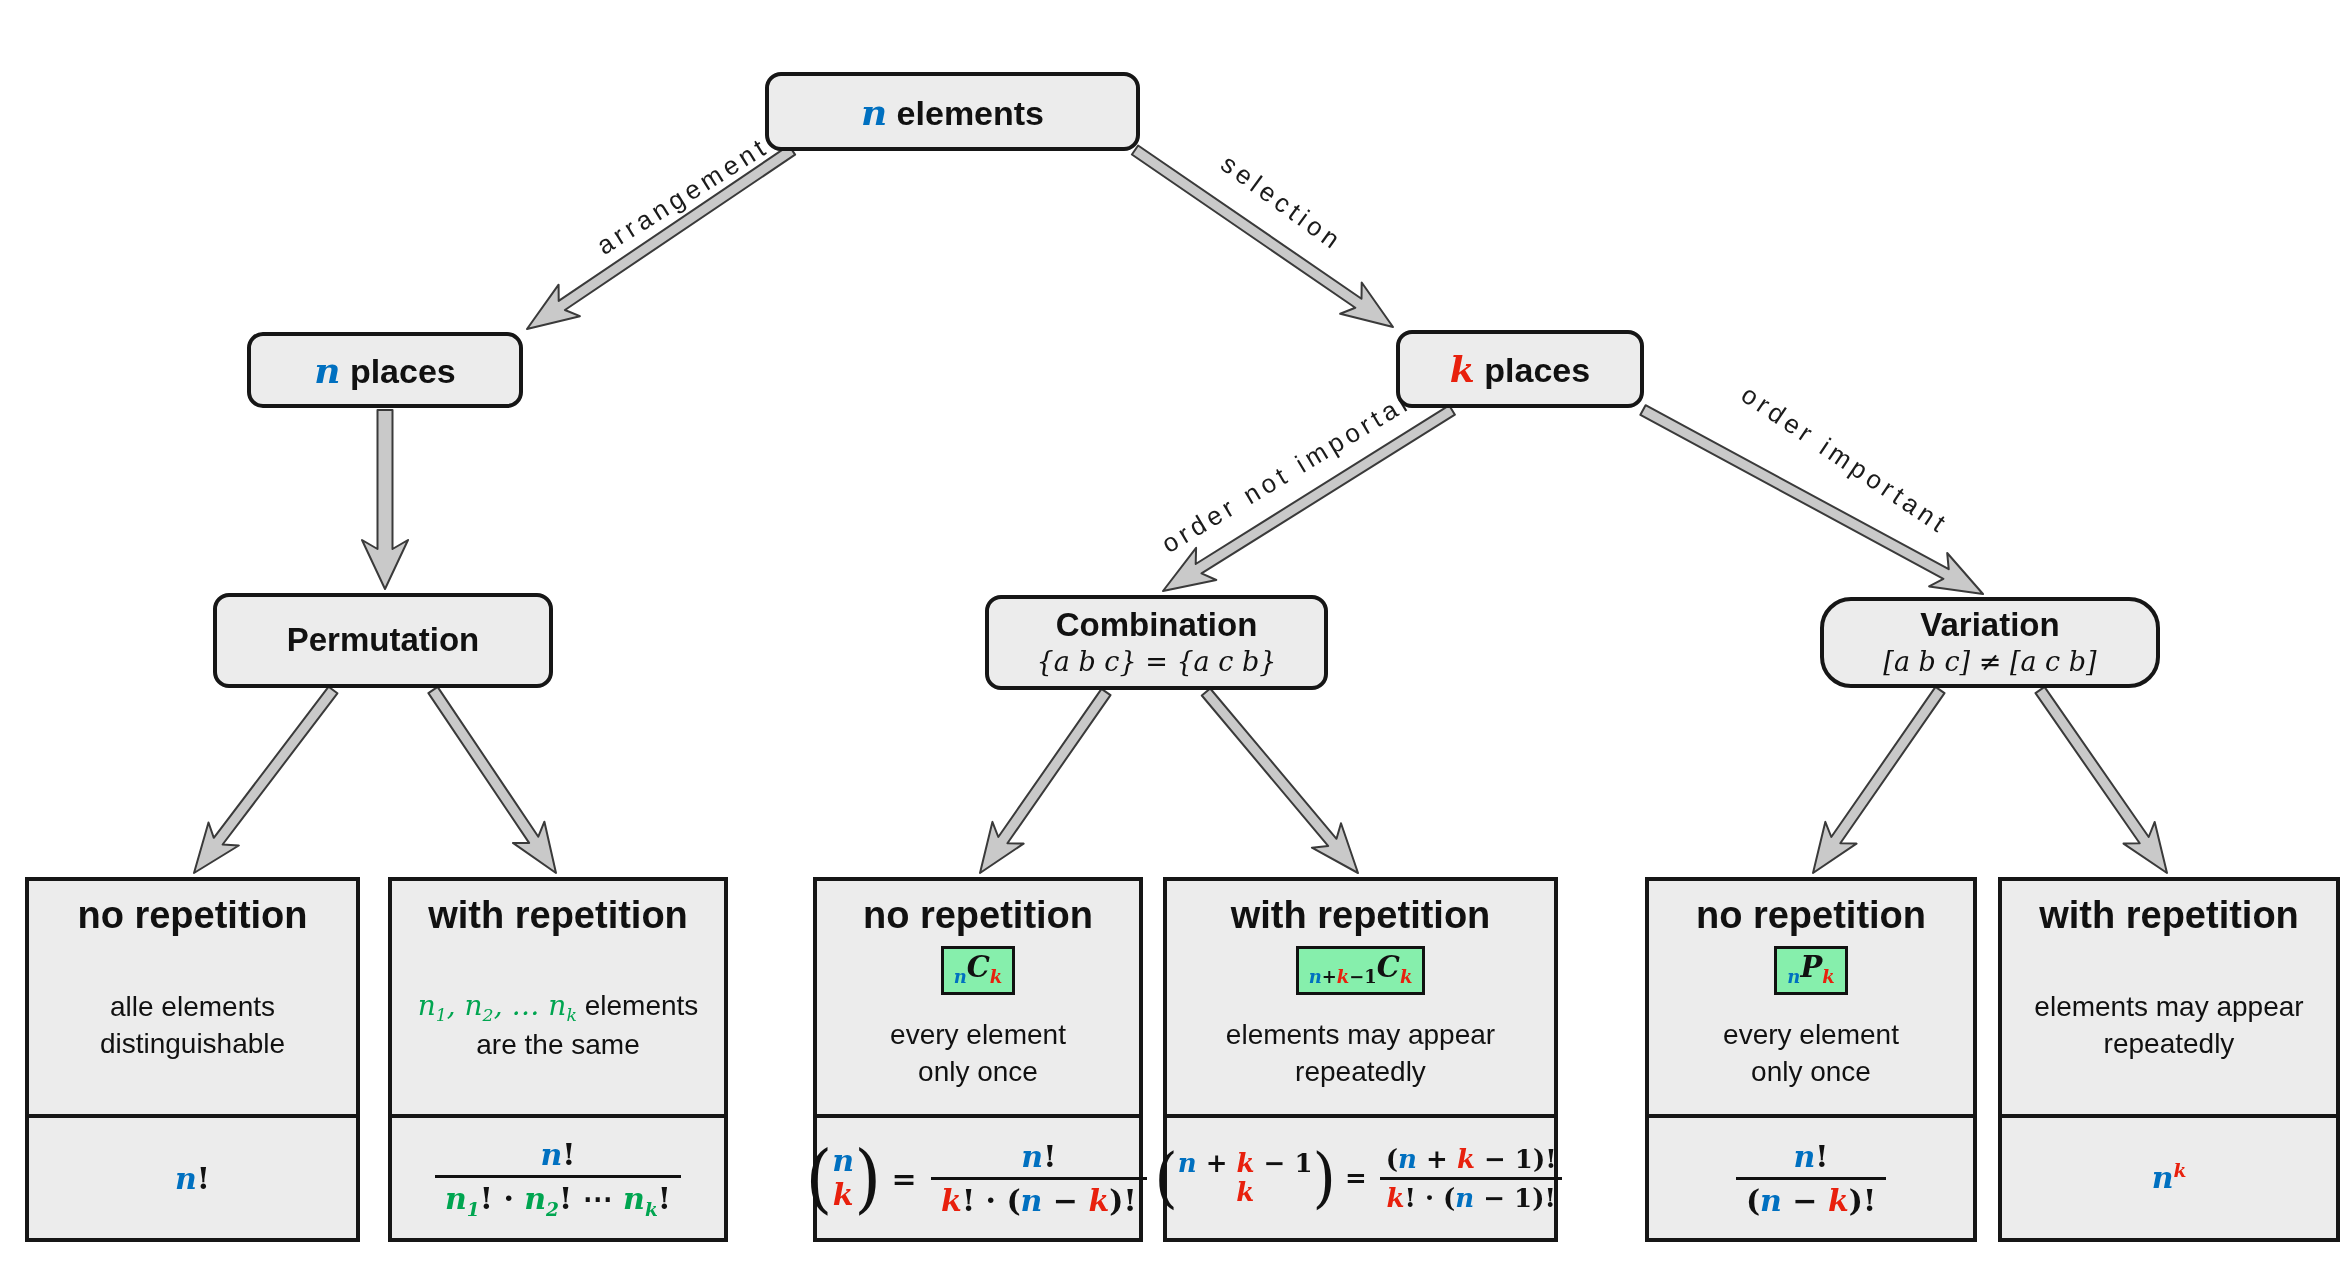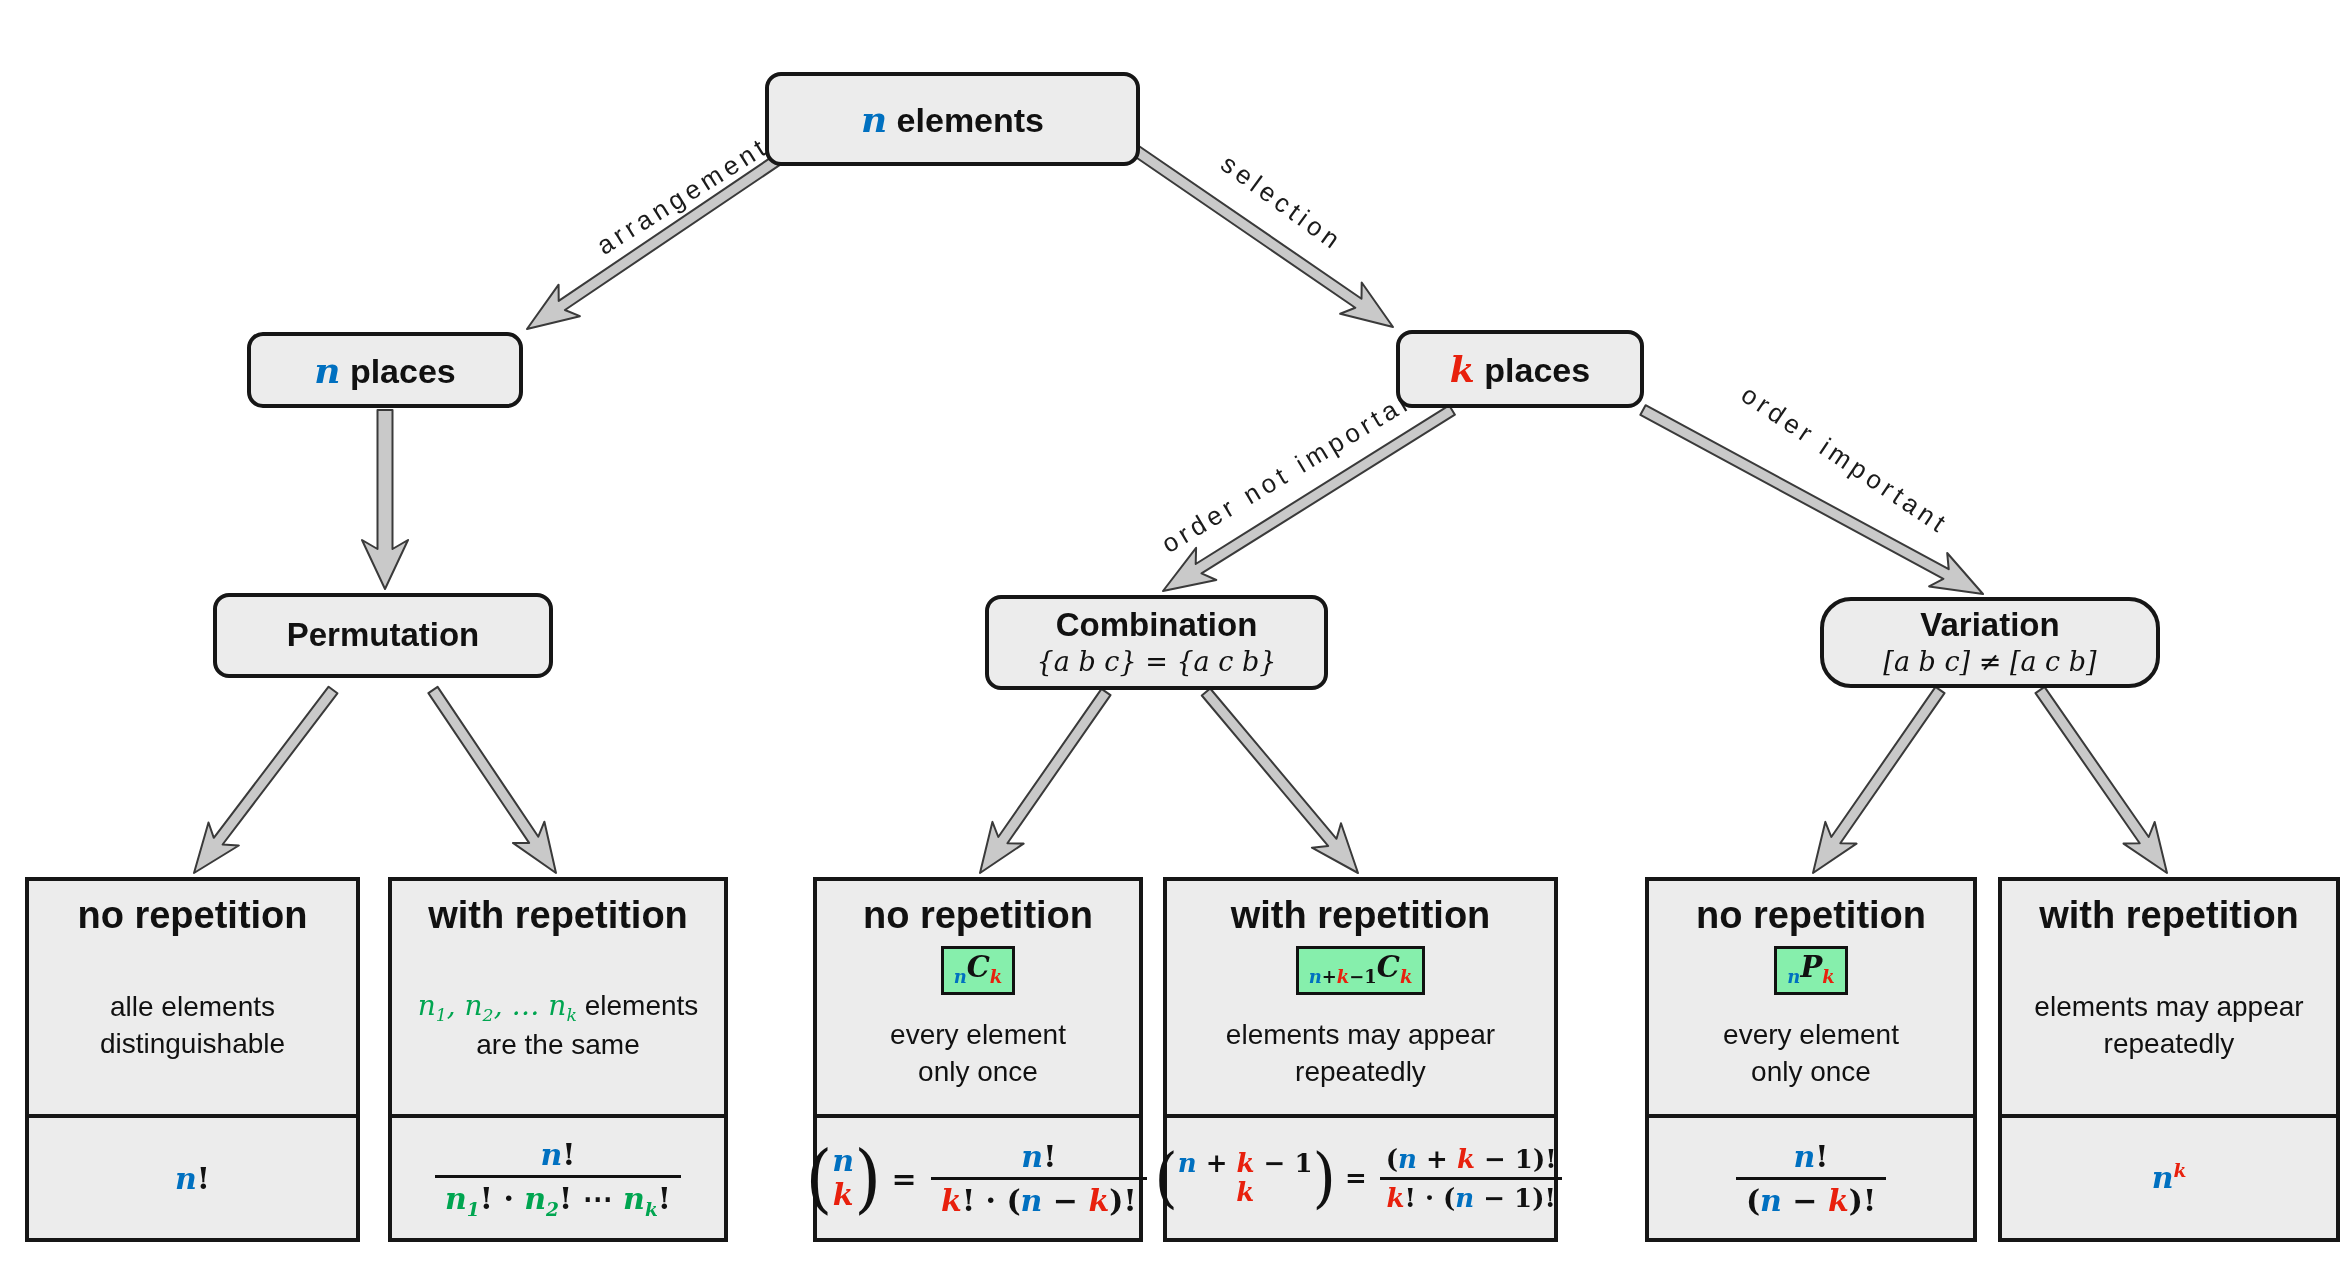--- a/index.html
+++ b/index.html
@@ -84,33 +84,33 @@
     <path d="M1201.8,695.5L1328.1,845.9L1311.9,847.7L1358.0,873.0L1341.0,823.3L1336.5,838.8L1210.2,688.5Z"></path>
     <path d="M1935.5,686.9L1831.3,837.0L1825.3,821.9L1813.0,873.0L1856.5,843.6L1840.3,843.3L1944.5,693.1Z"></path>
     <path d="M2035.5,693.1L2139.7,843.3L2123.5,843.6L2167.0,873.0L2154.7,821.9L2148.7,837.0L2044.5,686.9Z"></path>
   </svg>
 
   <div class="edge-label" style="left:683px;top:196px;--rot:-32deg;">arrangement</div>
   <div class="edge-label" style="left:1282px;top:203px;--rot:36deg;">selection</div>
   <div class="edge-label" style="left:1295px;top:468px;--rot:-31deg;">order not important</div>
   <div class="edge-label" style="left:1845px;top:460px;--rot:34deg;">order important</div>
 
-  <div class="node" style="left:765px;top:72px;width:375px;height:94px;">
+  <div class="node" style="left:765px;top:72px;width:375px;height:79px;">
     <div class="node-title tokens"><span class="mv c-b">n</span><span> elements</span></div>
   </div>
 
   <div class="node" style="left:247px;top:332px;width:276px;height:76px;">
     <div class="node-title tokens"><span class="mv c-b">n</span><span> places</span></div>
   </div>
 
   <div class="node" style="left:1396px;top:330px;width:248px;height:78px;">
     <div class="node-title tokens"><span class="mv c-r">k</span><span> places</span></div>
   </div>
 
-  <div class="node" style="left:213px;top:593px;width:340px;height:85px;">
+  <div class="node" style="left:213px;top:593px;width:340px;height:95px;">
     <div class="mid-title">Permutation</div>
   </div>
 
   <div class="node" style="left:985px;top:595px;width:343px;height:95px;">
     <div class="mid-title">Combination</div>
     <div class="node-sub">{a b c} = {a c b}</div>
   </div>
 
   <div class="node" style="left:1820px;top:597px;width:340px;height:91px;border-radius:31px;">
     <div class="mid-title">Variation</div>

